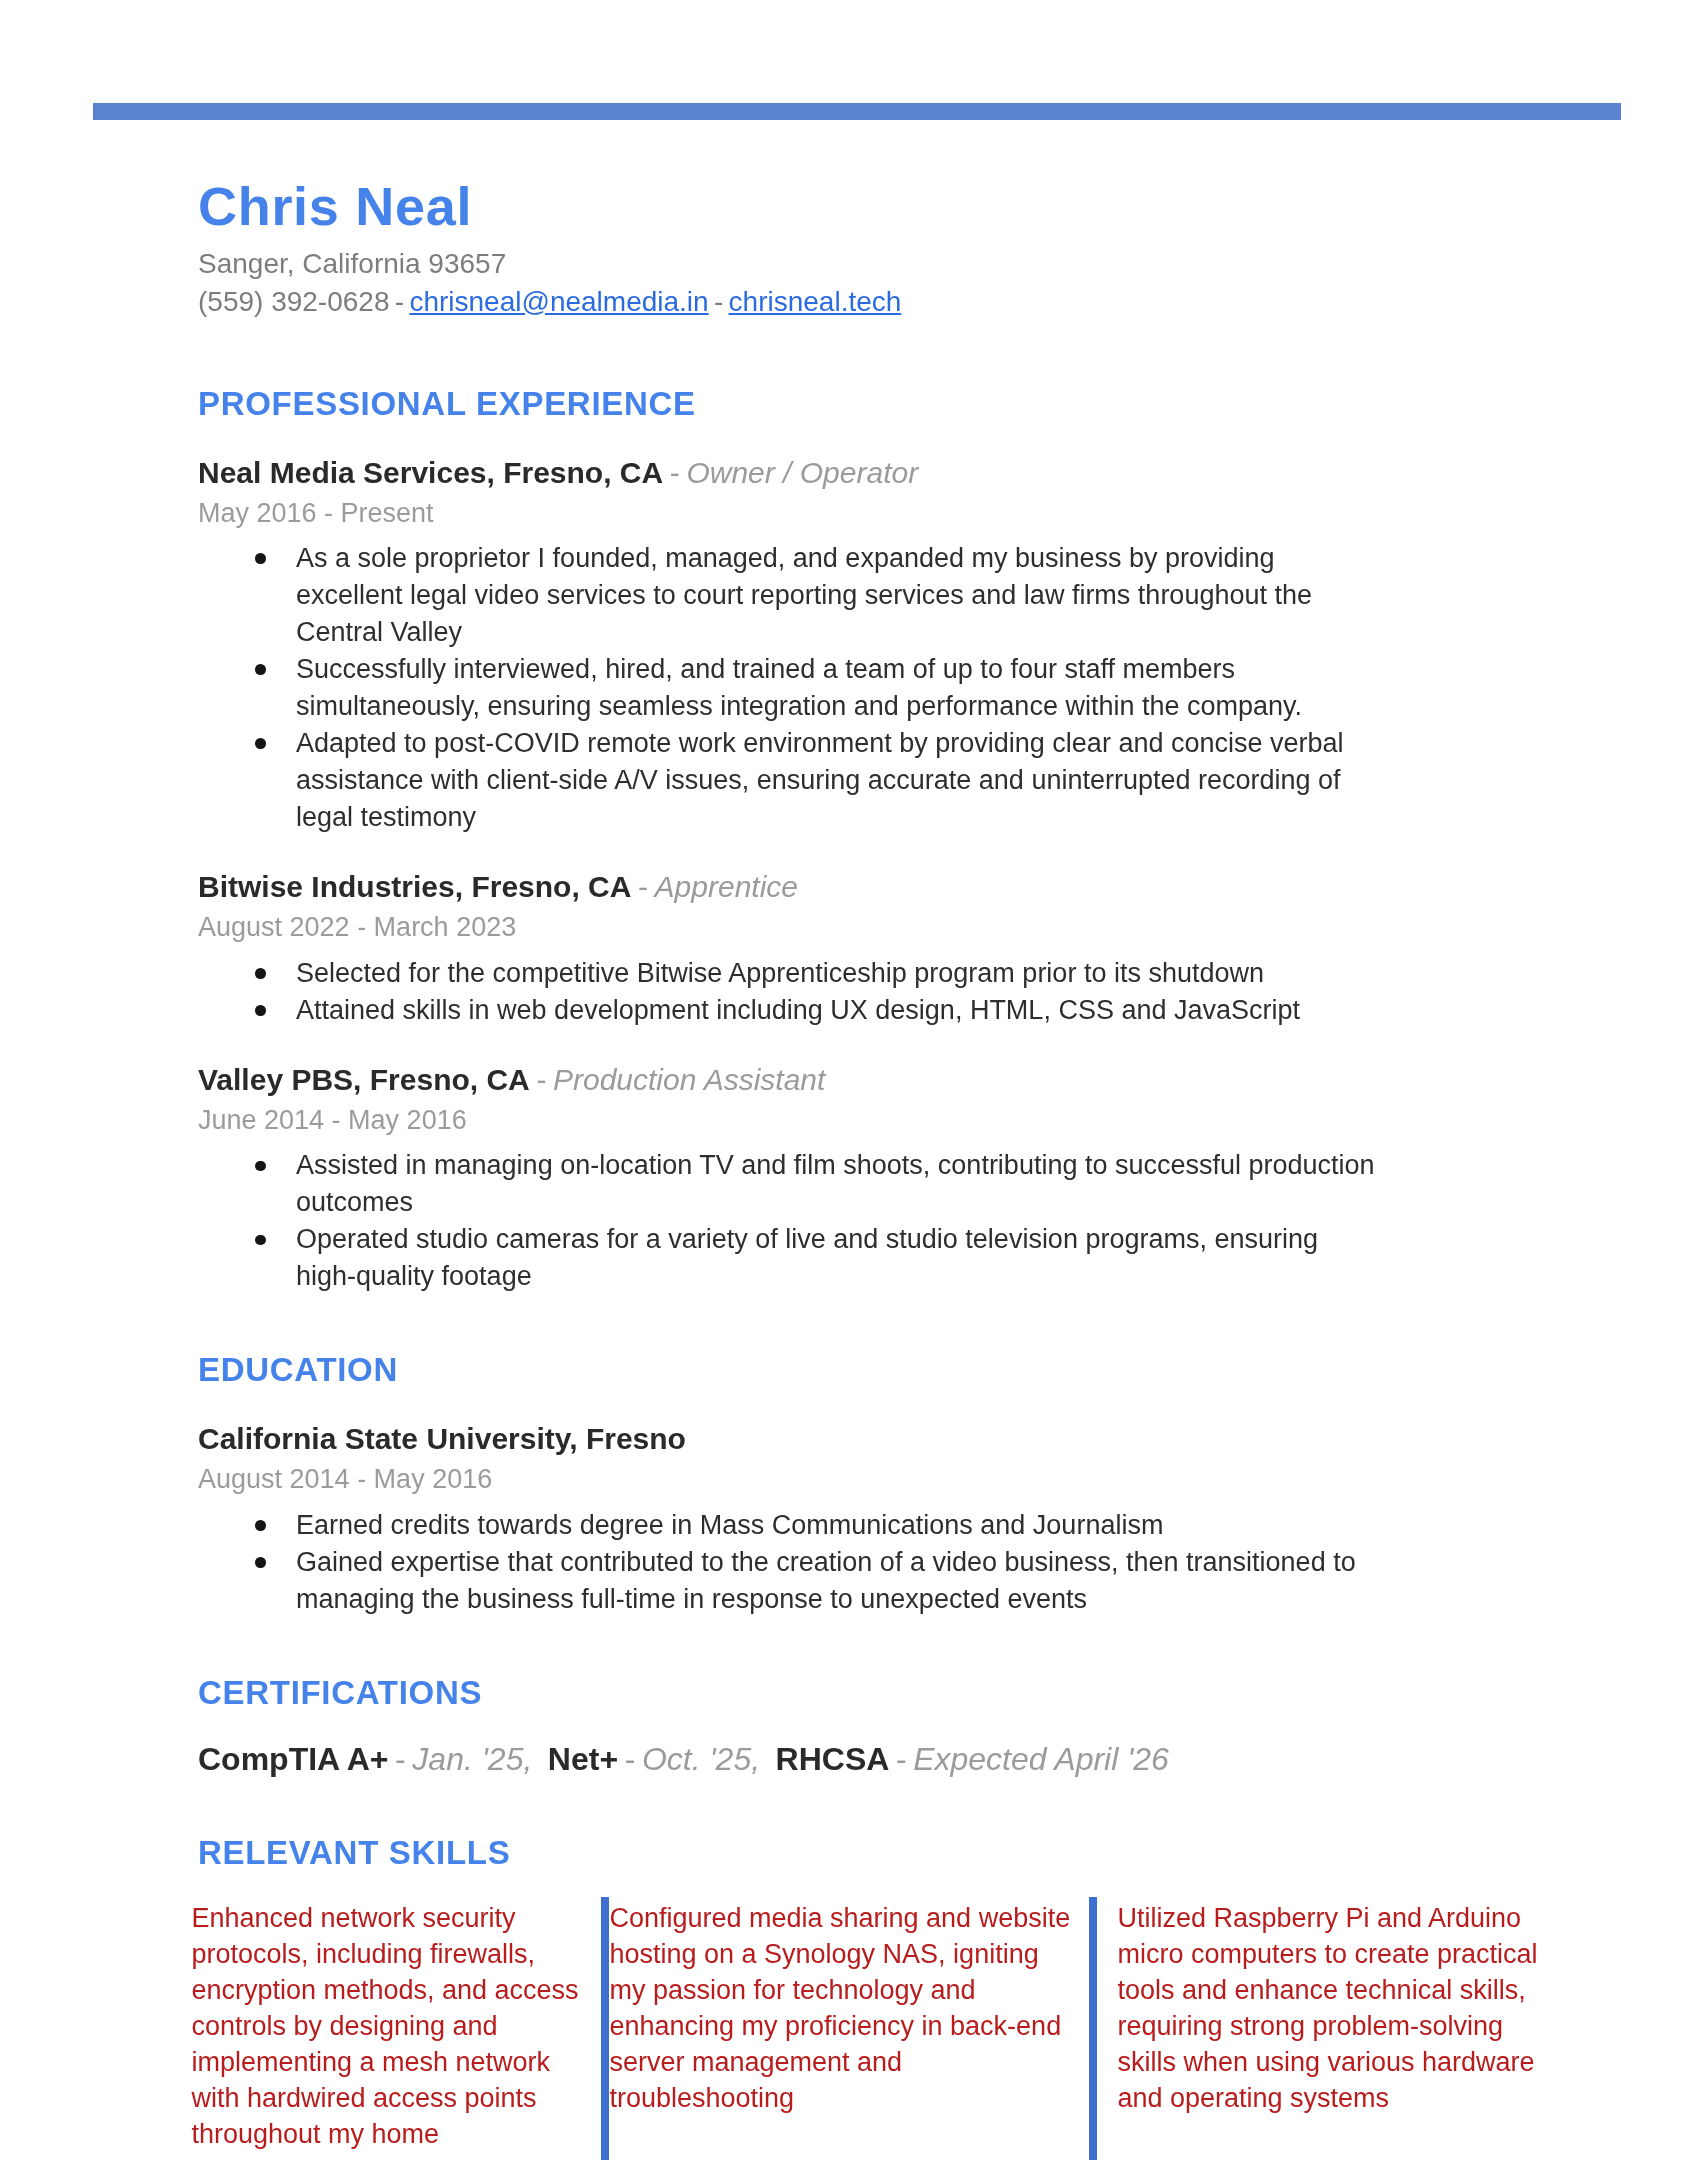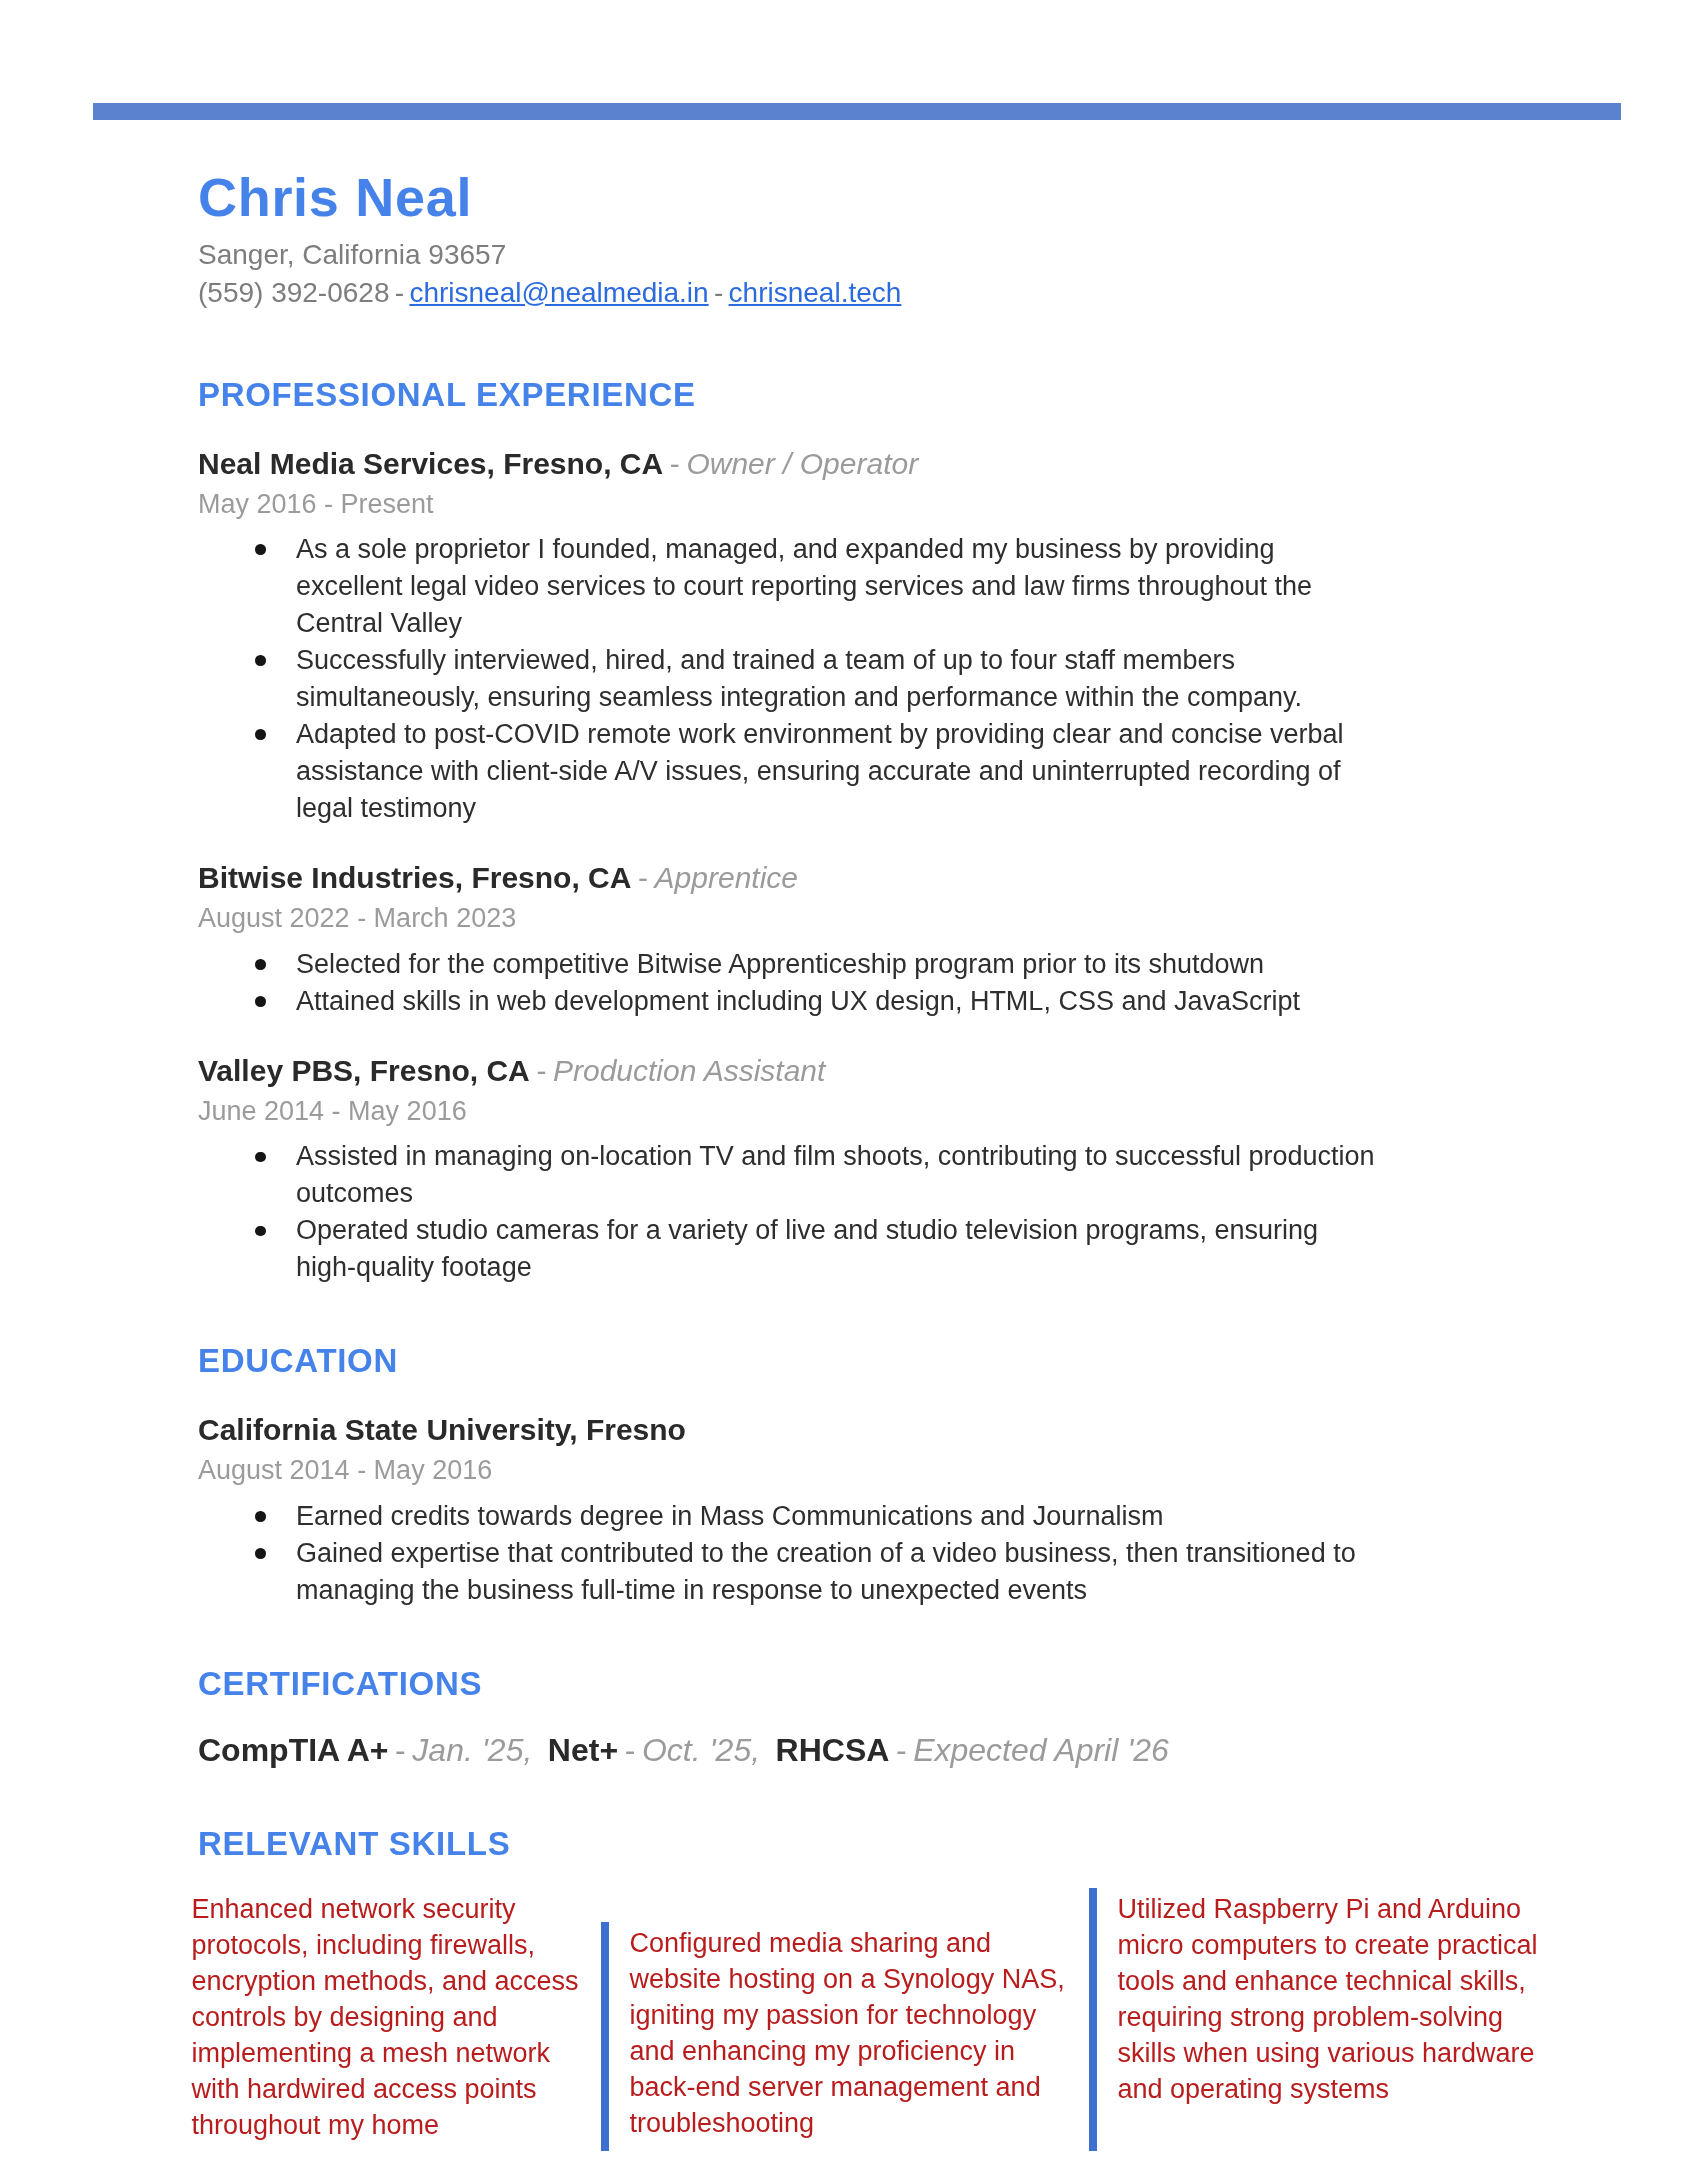--- a/index.html
+++ b/index.html
@@ -27,21 +27,21 @@
     position:absolute;
     left:93px;
     top:103px;
     width:1528px;
     height:17px;
     background:var(--bar);
   }
   .content{
     position:absolute;
     left:198px;
-    top:165px;
+    top:174px;
     width:1370px;
   }
   h1.name{
     margin:0 0 6.6px 0;
     font-size:54px;
     line-height:64px;
     font-weight:bold;
     color:var(--accent);
     letter-spacing:0.7px;
   }
@@ -128,21 +128,21 @@
     width:1376px;
   }
   .skill-col{
     font-size:27px;
     line-height:36px;
     color:#b91c1c;
     padding-top:2.6px;
     padding-bottom:8px;
   }
   .skill-col.c1{flex:0 0 410px;padding-right:16.5px;}
-  .skill-col.c2{flex:0 0 488px;border-left:8.6px solid var(--sep);padding-left:20px;padding-right:16.5px;margin-top:34px;}
+  .skill-col.c2{flex:0 0 488px;border-left:8.6px solid var(--sep);padding-right:16.5px;}
   .skill-col.c3{flex:1 1 auto;border-left:8.6px solid var(--sep);padding-left:20px;}
 </style>
 </head>
 <body>
 
 <div class="page">
 
   <div class="top-bar"></div>
 
   <div class="content">

